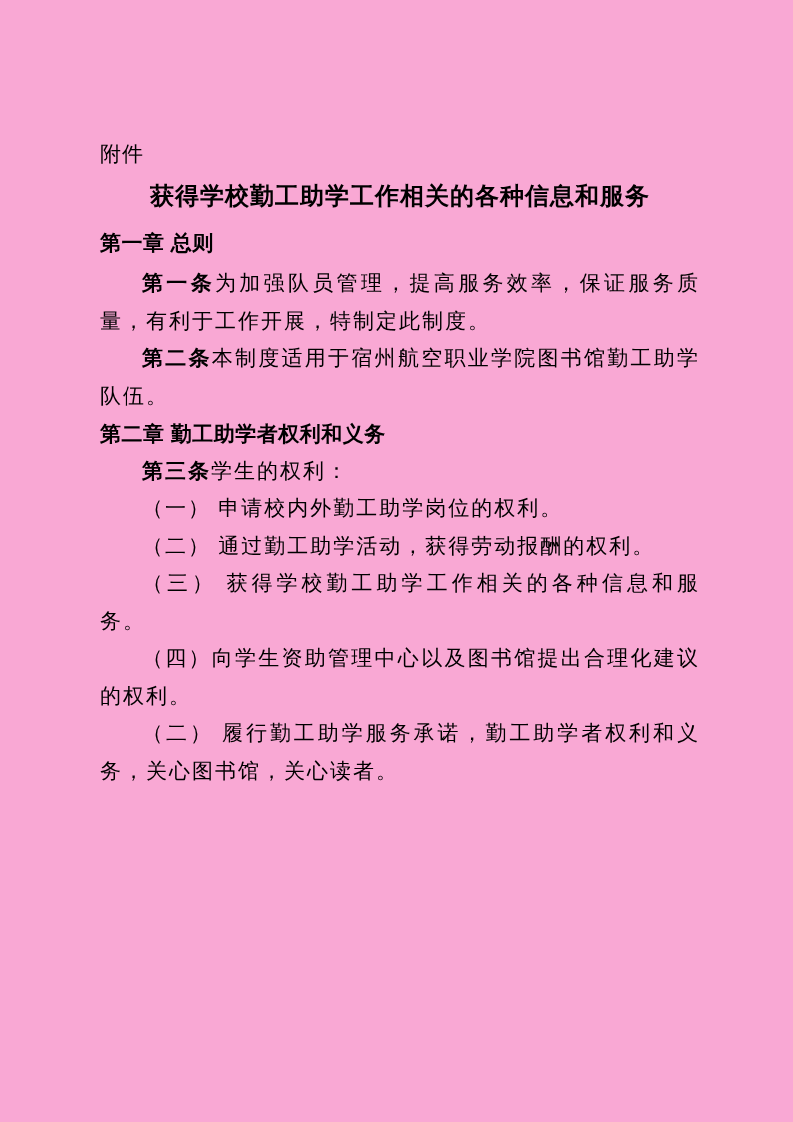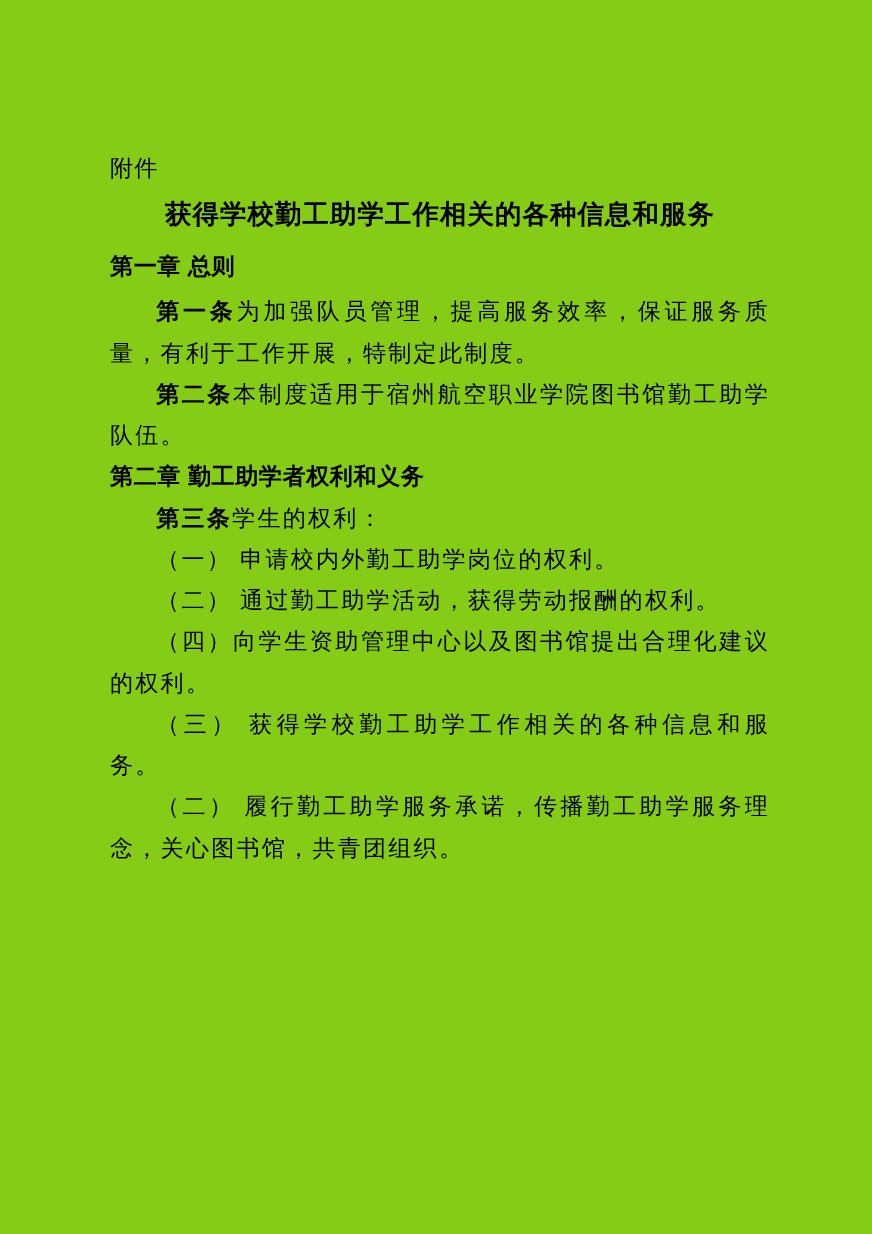--- a/index.html
+++ b/index.html
@@ -4,21 +4,21 @@
 <style>
   html, body {
     margin: 0;
     padding: 0;
     background: #ffffff;
   }
   .page {
     position: relative;
     width: 793px;
     height: 1122px;
-    background: #84cc16;
+    background: #f9a8d4;
     overflow: hidden;
     color: #000000;
   }
   .content {
     position: absolute;
     left: 100px;
     top: 135px;
     width: 600px;
   }
   
@@ -98,28 +98,28 @@
 
       <p class="para">
         <span>（一） 申请校内外勤工助学岗位的权利。</span>
       </p>
 
       <p class="para">
         <span>（二） 通过勤工助学活动，获得劳动报酬的权利。</span>
       </p>
 
       <p class="para">
-        <span>（四）向学生资助管理中心以及图书馆提出合理化建议的权利。</span>
+        <span>（三） 获得学校勤工助学工作相关的各种信息和服务。</span>
       </p>
 
       <p class="para">
-        <span>（三） 获得学校勤工助学工作相关的各种信息和服务。</span>
+        <span>（四）向学生资助管理中心以及图书馆提出合理化建议的权利。</span>
       </p>
 
 
 
       <p class="para">
-        <span>（二） 履行勤工助学服务承诺，传播勤工助学服务理念，关心图书馆，共青团组织。</span>
+        <span>（二） 履行勤工助学服务承诺，勤工助学者权利和义务，关心图书馆，关心读者。</span>
       </p>
 
     </div>
   </div>
 </div>
 
 </body></html>

